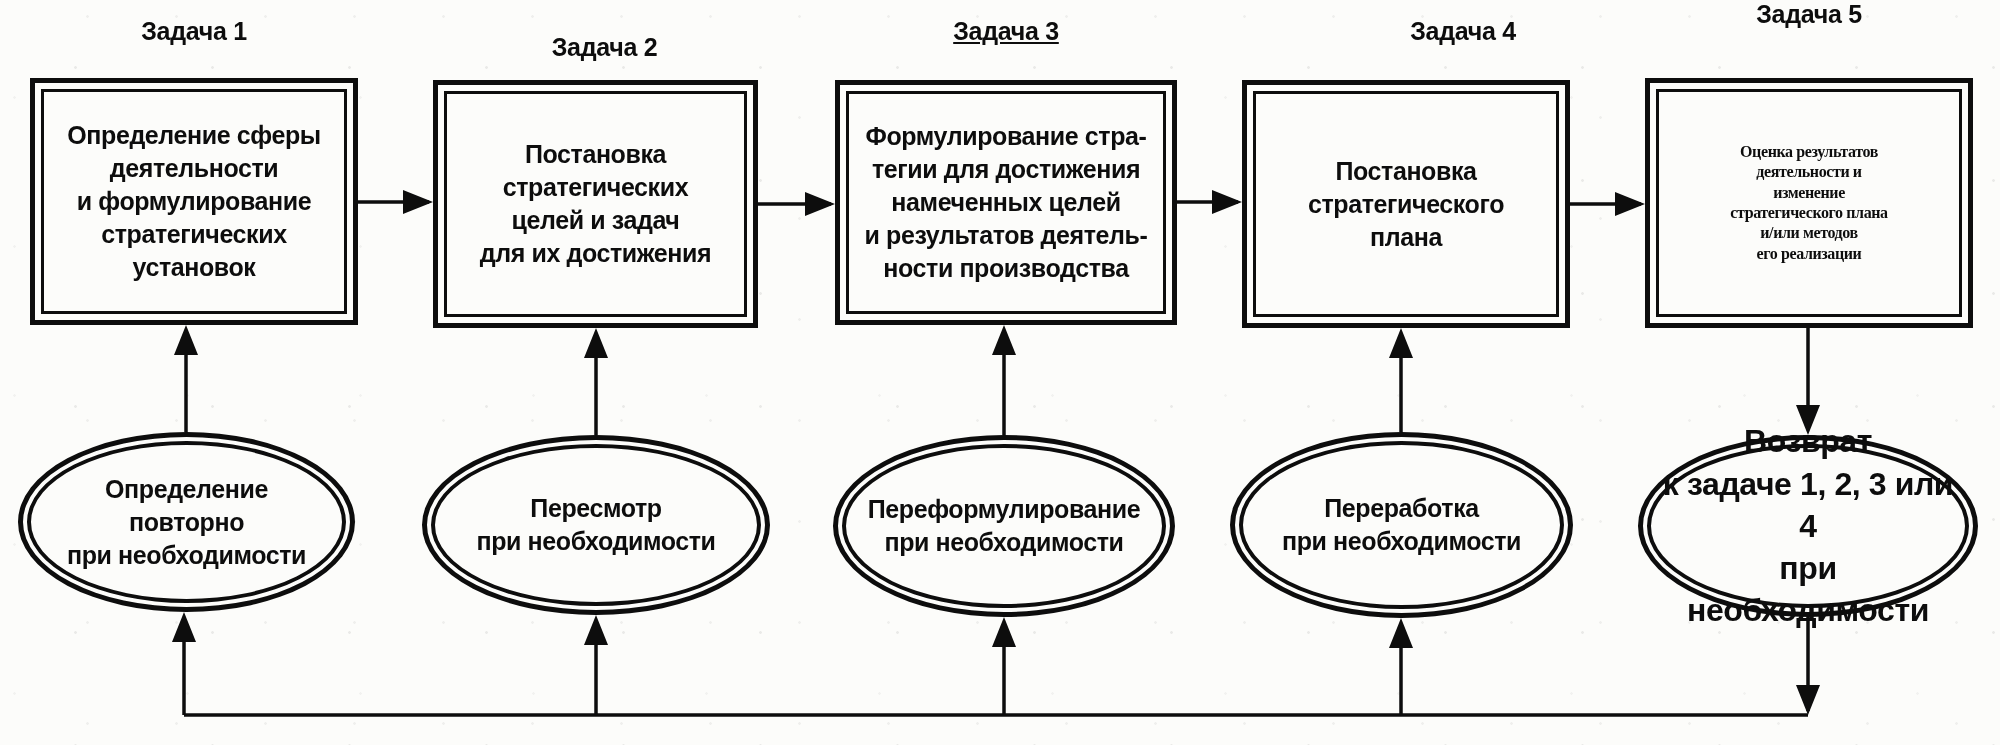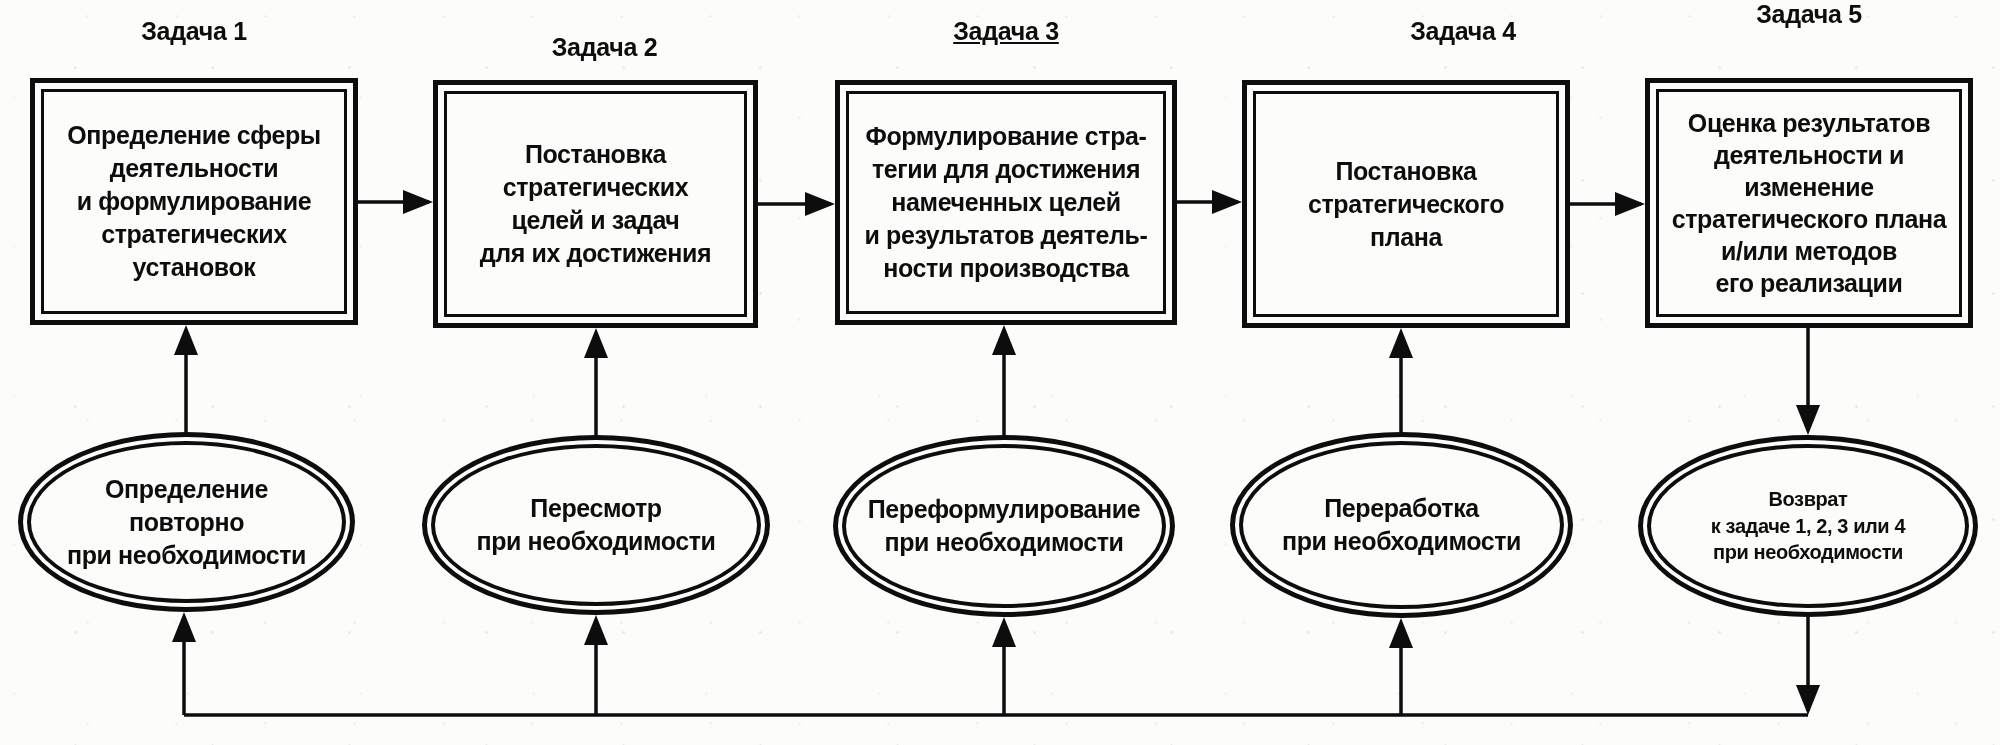--- a/index.html
+++ b/index.html
@@ -217,29 +217,29 @@
   <div class="task-ellipse" style="left:1230px; top:432px; width:343px; height:186px;">
     <div class="inner">
       <div class="node-text">Переработка
 при необходимости</div>
     </div>
   </div>
 
   <div class="task-label" style="left:1645px; top:0; width:328px;">Задача 5</div>
   <div class="task-box" style="left:1645px; top:78px; width:328px; height:250px;">
     <div class="inner">
-      <div class="node-text" style="font-size:25px; line-height:1.28;">Оценка результатов
+      <div class="node-text" style="font-size:16px; line-height:1.28;font-family:Liberation Serif, serif;">Оценка результатов
 деятельности и
 изменение
 стратегического плана
 и/или методов
 его реализации</div>
     </div>
   </div>
   <div class="task-ellipse" style="left:1638px; top:435px; width:340px; height:182px;">
     <div class="inner">
-      <div class="node-text" style="font-size:20px;">Возврат
+      <div class="node-text" style="font-size:32px;">Возврат
 к задаче 1, 2, 3 или 4
 при необходимости</div>
     </div>
   </div>
 
 </div>
 
 </body></html>

